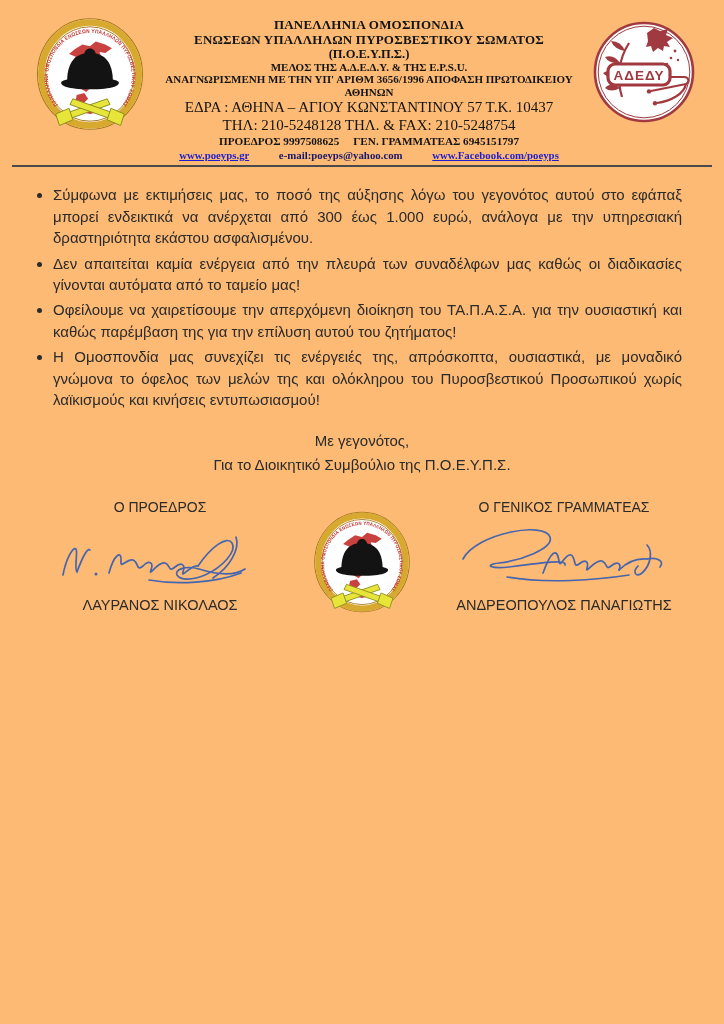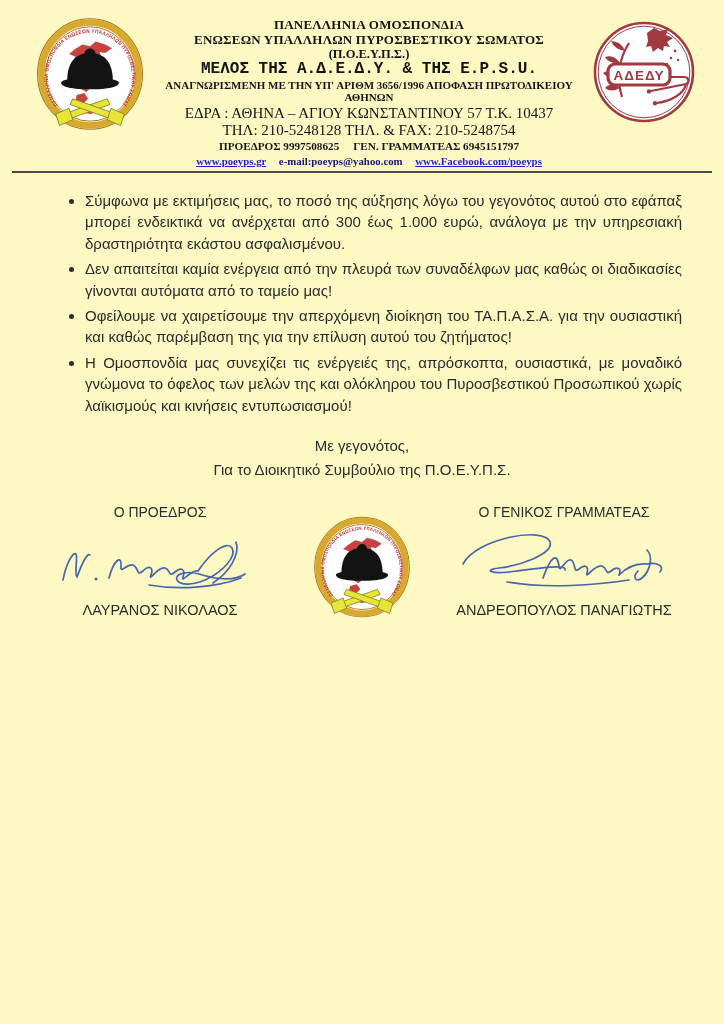--- a/index.html
+++ b/index.html
@@ -1,19 +1,19 @@
 <!DOCTYPE html>
 <html><head>
 <meta charset="utf-8">
 <style>
   html,body{margin:0;padding:0;background:#ffffff;}
   .page{
     position:relative;
     width:724px;height:1024px;
-    background:#fef9c3;
+    background:#fdba74;
     font-family:"Liberation Sans",sans-serif;
     color:#2d2d2d;
     overflow:hidden;
   }
   
   .header{
     display:flex;
     align-items:flex-start;
     padding:13px 24px 0 30px;
   }
@@ -23,38 +23,38 @@
   .hc{
     flex:1 1 auto;
     text-align:center;
     font-family:"Liberation Serif",serif;
     color:#141414;
     padding-top:5px;
     line-height:1.12;
   }
   .h-l1,.h-l2{font-size:13px;font-weight:bold;letter-spacing:.2px;}
   .h-l3{font-size:12.5px;font-weight:bold;}
-  .h-l4{font-size:16px;font-weight:bold;font-family:Liberation Mono, monospace;}
+  .h-l4{font-size:11px;font-weight:bold;}
   .h-l5{font-size:11px;font-weight:bold;}
   .h-addr,.h-tel{font-size:15px;font-weight:normal;margin-top:1px;}
   .h-off{font-size:11.2px;font-weight:bold;margin-top:1px;}
   .h-off .gap{display:inline-block;width:14px;}
   .h-links{font-size:10.8px;font-weight:bold;margin-top:2px;}
   .h-links a{text-decoration:underline;cursor:pointer;}
-  .h-links .eml{text-decoration:none;color:#16166b;margin:0 10px;text-align:center;}
+  .h-links .eml{text-decoration:none;color:#16166b;margin:0 27px;text-align:center;}
   
   .rule{
     margin:4px 12px 0 12px;
     border-top:2px solid #4a4a4a;
     height:0;
   }
   
   ul.bullets{
     margin:17px 42px 0 0;
-    padding-left:85px;
+    padding-left:53px;
     list-style:disc outside;
   }
   ul.bullets li{
     font-size:15px;
     line-height:1.43;
     text-align:justify;
     margin:0 0 4px 0;
     color:#2b2b2b;
   }
   

